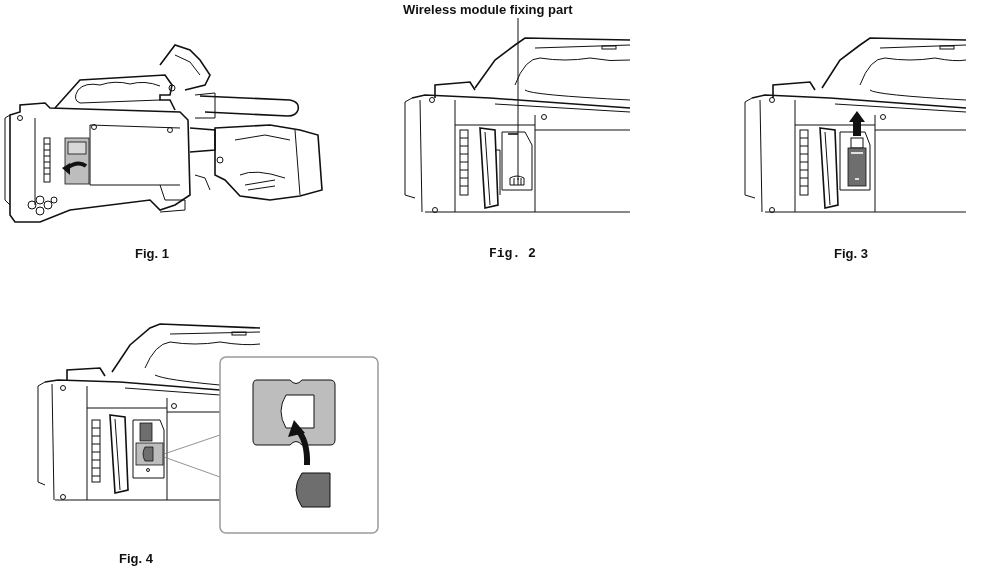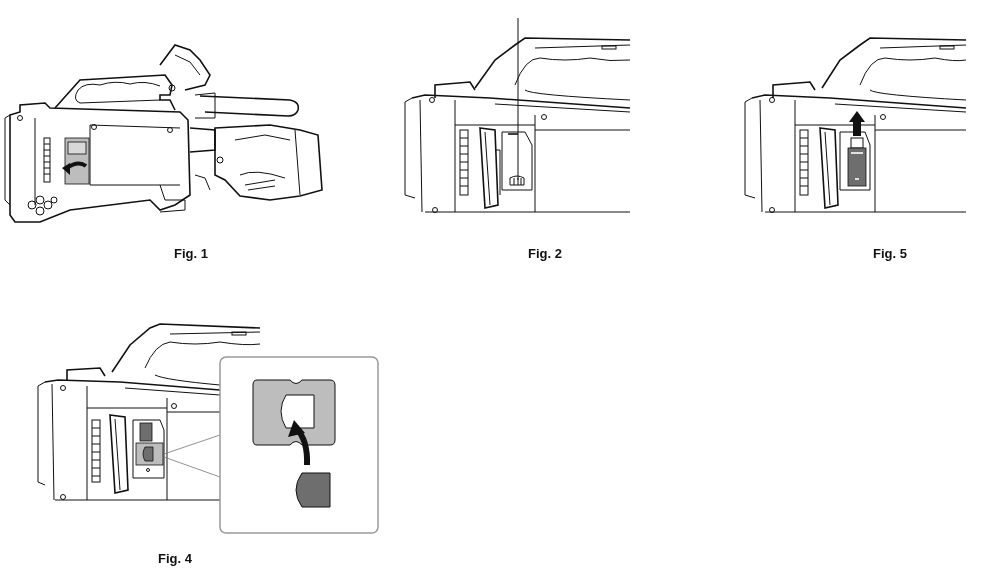--- a/index.html
+++ b/index.html
@@ -1,18 +1,18 @@
 <!DOCTYPE html>
 <html><head>
 <meta charset="utf-8">
 <style>
   html, body { margin:0; padding:0; background:#ffffff; }
   body { width:1006px; height:570px; position:relative; overflow:hidden; font-family:"Liberation Sans", sans-serif; }
   .fig { position:absolute; }
-  .cap { position:absolute; font-weight:bold; font-size:13px; color:#111; font-family:"Liberation Sans", sans-serif;margin-left:39px; }
+  .cap { position:absolute; font-weight:bold; font-size:13px; color:#111; font-family:"Liberation Sans", sans-serif; }
   svg { position:absolute; left:0; top:0; overflow:visible; }
   .ln { fill:none; stroke:#111; stroke-width:1; }
   .lnt { fill:none; stroke:#111; stroke-width:1.6; }
   .lng { fill:none; stroke:#777; stroke-width:0.8; }
   .wh { fill:#fff; stroke:#111; stroke-width:1; }
   .callout-label { position:absolute; font-weight:bold; font-size:13px; color:#111; white-space:nowrap; }
 </style>
 </head>
 <body>
 
@@ -61,20 +61,21 @@
     <path class="ln" d="M245 185 L275 180 M248 190 L275 186"></path>
     <circle class="ln" cx="220" cy="160" r="3"></circle>
 
     <path class="ln" d="M160 185 L165 200 L185 200 L185 210 L160 212"></path>
     <path class="ln" d="M195 175 L205 178 L210 190"></path>
   </svg>
   <div class="cap" style="left:135px;top:246px;">Fig. 1</div>
 </div>
 
 <div class="fig" style="left:390px;top:0;width:250px;height:270px;">
+  <div class="callout-label" style="left:13px;top:2px;">Wireless module fixing part</div>
   <svg width="250" height="270">
     <line class="ln" x1="128" y1="18" x2="128" y2="180"></line>
 
     <path class="lnt" d="M85 88 L105 60 L125 45 L135 38 L240 40"></path>
     <path class="ln" d="M145 48 L240 45"></path>
     <path class="ln" d="M125 85 Q135 58 150 58 Q175 62 200 58 Q220 62 240 60"></path>
     <path class="ln" d="M135 90 Q140 95 240 100"></path>
     <rect class="ln" x="212" y="46" width="14" height="3"></rect>
 
     <path class="lnt" d="M45 98 L45 85 L80 82 L85 90"></path>
@@ -97,21 +98,21 @@
 
     <path class="lnt" d="M90 128 L105 130 L108 205 L95 208 Z"></path>
     <path class="ln" d="M95 132 L100 205"></path>
     <path class="ln" d="M105 150 L110 150 L110 195"></path>
 
     <path class="ln" d="M112 132 L135 132 L142 145 L142 190 L112 190 Z"></path>
     <path class="lnt" d="M118 134 L128 134"></path>
     <path class="ln" d="M120 178 L120 185 L134 185 L134 178 Q127 174 120 178"></path>
     <path class="ln" d="M124 178 L124 185 M128 178 L128 185 M131 178 L131 185"></path>
   </svg>
-  <div class="cap" style="left:99px;top:246px;">Fig. 2</div>
+  <div class="cap" style="left:99px;top:246px;font-family:Liberation Mono, monospace;">Fig. 2</div>
 </div>
 
 <div class="fig" style="left:740px;top:0;width:266px;height:270px;">
   <svg width="266" height="270">
 
     <path class="lnt" d="M82 88 L100 60 L120 45 L130 38 L226 40"></path>
     <path class="ln" d="M140 48 L226 45"></path>
     <path class="ln" d="M120 85 Q130 58 145 58 Q170 62 195 58 Q215 62 226 60"></path>
     <path class="ln" d="M130 90 Q135 95 226 100"></path>
     <rect class="ln" x="200" y="46" width="14" height="3"></rect>
@@ -140,21 +141,21 @@
     <rect class="wh" x="111" y="138" width="12" height="10"></rect>
     <rect x="108" y="148" width="18" height="38" fill="#6e6e6e" stroke="#111" stroke-width="0.8"></rect>
     <rect x="111" y="152" width="12" height="2" fill="#e0e0e0"></rect>
     <rect x="115" y="178" width="4" height="2" fill="#e0e0e0"></rect>
 
     <g>
       <rect x="113" y="120" width="8" height="16" fill="#111"></rect>
       <path d="M109 122 L117 111 L125 122 Z" fill="#111"></path>
     </g>
   </svg>
-  <div class="cap" style="left:94px;top:246px;">Fig. 5</div>
+  <div class="cap" style="left:94px;top:246px;">Fig. 3</div>
 </div>
 
 <div class="fig" style="left:30px;top:310px;width:360px;height:260px;text-align:center;">
   <svg width="360" height="260">
 
     <path class="lnt" d="M82 62 L100 35 L120 18 L130 14 L230 18"></path>
     <path class="ln" d="M140 24 L230 22"></path>
     <path class="ln" d="M115 58 Q125 34 140 32 Q165 36 190 32 Q215 36 230 34"></path>
     <path class="ln" d="M125 65 Q135 70 190 75"></path>
     <rect class="ln" x="202" y="22" width="14" height="3"></rect>

